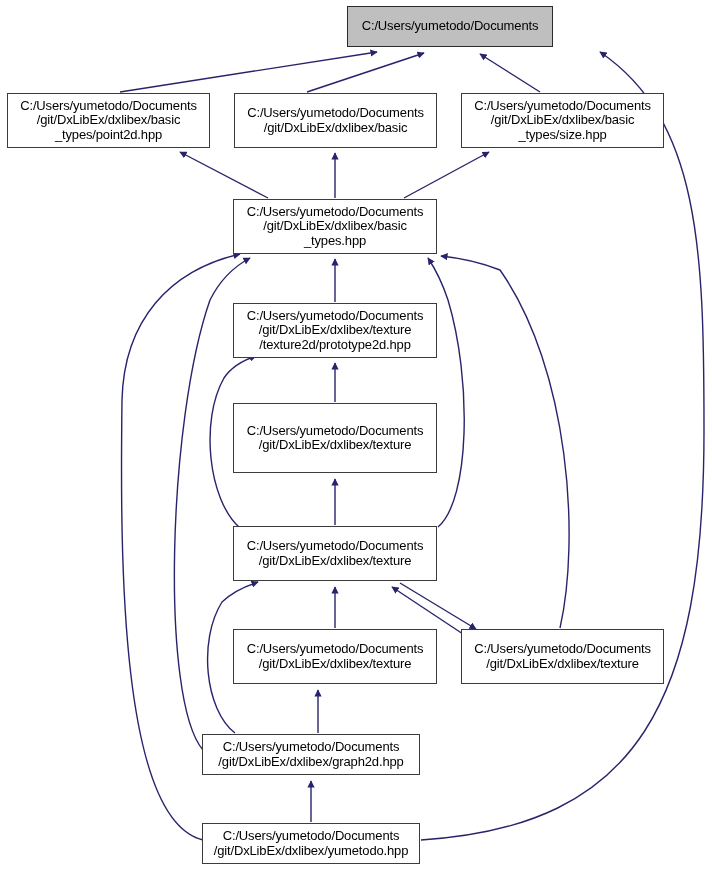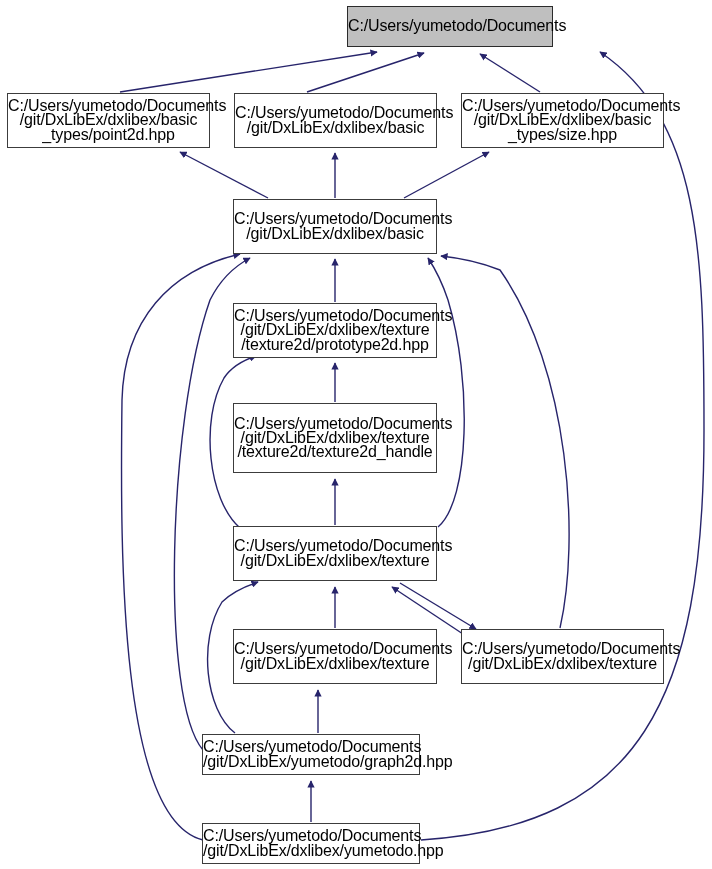--- a/index.html
+++ b/index.html
@@ -23,21 +23,21 @@
     width: 712px;
     height: 869px;
     pointer-events: none;
   }
   .node {
     position: absolute;
     box-sizing: border-box;
     border: 1px solid #3c3c3c;
     background: #ffffff;
     color: #000000;
-    font-size: 16px;
+    font-size: 13px;
     line-height: 14.2px;
     text-align: center;
     display: flex;
     flex-direction: column;
     align-items: center;
     justify-content: center;
     white-space: pre;
     letter-spacing: -0.15px;
     z-index: 5;
   }
@@ -110,52 +110,52 @@
 
   <div class="node" style="left:461px; top:93px; width:203px; height:55px;">
     <span class="ln">C:/Users/yumetodo/Documents</span>
     <span class="ln">/git/DxLibEx/dxlibex/basic</span>
     <span class="ln">_types/size.hpp</span>
   </div>
 
   <div class="node" style="left:233px; top:199px; width:204px; height:55px;">
     <span class="ln">C:/Users/yumetodo/Documents</span>
     <span class="ln">/git/DxLibEx/dxlibex/basic</span>
+    <span class="ln">_types.hpp</span>
   </div>
 
   <div class="node" style="left:233px; top:303px; width:204px; height:55px;">
     <span class="ln">C:/Users/yumetodo/Documents</span>
     <span class="ln">/git/DxLibEx/dxlibex/texture</span>
     <span class="ln">/texture2d/prototype2d.hpp</span>
   </div>
 
   <div class="node" style="left:233px; top:403px; width:204px; height:70px;">
     <span class="ln">C:/Users/yumetodo/Documents</span>
     <span class="ln">/git/DxLibEx/dxlibex/texture</span>
-    <span class="ln">/texture2d/texture2d_handle</span>
   </div>
 
   <div class="node" style="left:233px; top:526px; width:204px; height:55px;">
     <span class="ln">C:/Users/yumetodo/Documents</span>
     <span class="ln">/git/DxLibEx/dxlibex/texture</span>
   </div>
 
   <div class="node" style="left:233px; top:629px; width:204px; height:55px;">
     <span class="ln">C:/Users/yumetodo/Documents</span>
     <span class="ln">/git/DxLibEx/dxlibex/texture</span>
   </div>
 
   <div class="node" style="left:461px; top:629px; width:203px; height:55px;">
     <span class="ln">C:/Users/yumetodo/Documents</span>
     <span class="ln">/git/DxLibEx/dxlibex/texture</span>
   </div>
 
   <div class="node" style="left:202px; top:734px; width:218px; height:41px;">
     <span class="ln">C:/Users/yumetodo/Documents</span>
-    <span class="ln">/git/DxLibEx/yumetodo/graph2d.hpp</span>
+    <span class="ln">/git/DxLibEx/dxlibex/graph2d.hpp</span>
   </div>
 
   <div class="node" style="left:202px; top:823px; width:218px; height:41px;">
     <span class="ln">C:/Users/yumetodo/Documents</span>
     <span class="ln">/git/DxLibEx/dxlibex/yumetodo.hpp</span>
   </div>
 
 </div>
 
 </body></html>

